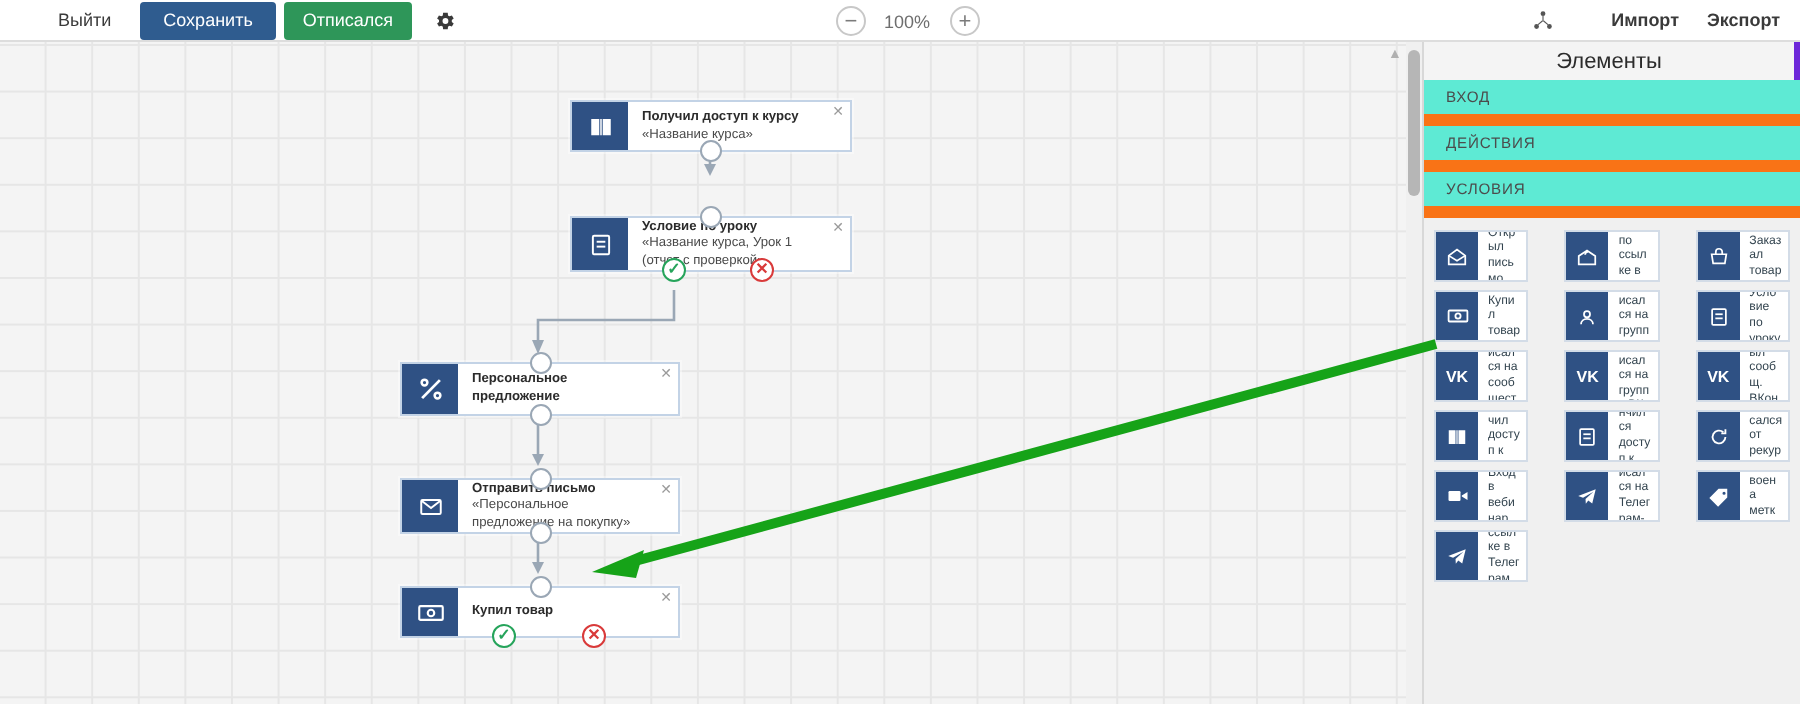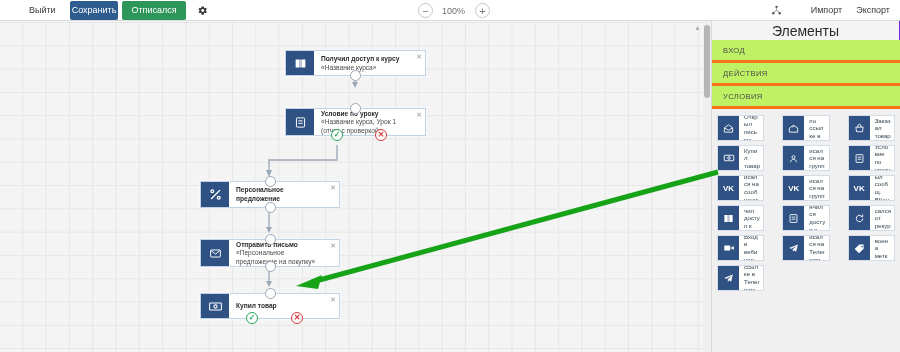--- a/index.html
+++ b/index.html
@@ -16,35 +16,35 @@
     position: absolute; top: 0; left: 0; width: 900px; height: 21px;
     background: #ffffff; border-bottom: 1px solid #dddddd;
     display: flex; align-items: center;
   }
   .tb-btn {
     font-size: 9px; line-height: 1; border: none; cursor: pointer;
     font-family: "Liberation Sans", sans-serif;
     padding: 4px 7px; border-radius: 2px; white-space: nowrap;
   }
   .tb-exit { background: transparent; color: #3a3a3a; margin-left: 22px; }
-  .tb-save { background: #2f5c8f; color: #ffffff; margin-left: 7px; padding: 5px 2px; }
+  .tb-save { background: #2f5c8f; color: #ffffff; margin-left: 7px; padding: 5px 12px; }
   .tb-run  { background: #2e9659; color: #ffffff; margin-left: 4px; padding: 5px 9px; }
   .tb-gear { margin-left: 10px; width: 14px; height: 14px; display: flex;
              align-items: center; justify-content: center; cursor: pointer; background: transparent; border: none;}
   .zoom-group { position: absolute; left: 418px; top: 3px; display: flex; align-items: center; }
   .zbtn {
     width: 15px; height: 15px; border-radius: 50%; border: 1px solid #c8c8c8;
     background: #ffffff; color: #7b7b7b; font-size: 11px; line-height: 12px;
     display: flex; align-items: center; justify-content: center; cursor: pointer;
     font-family: "Liberation Sans", sans-serif;
   }
   .zlevel { font-size: 9px; color: #6e6e6e; margin: 0 9px; min-width: 24px; text-align: left; }
   .tb-right { position: absolute; right: 10px; top: 2px; display: flex; align-items: center; }
   .tb-right .tb-icon { width: 16px; height: 16px; display:flex; align-items:center; justify-content:center; cursor:pointer; margin-right: 12px;}
-  .tb-link { font-size: 9px; color: #3a3a3a; margin-left: 14px; cursor: pointer; }
+  .tb-link { font-size: 9px; color: #3a3a3a; margin-left: 14px; cursor: pointer; font-weight: bold; }
 
   
   .canvas {
     position: absolute; top: 21px; left: 0; width: 711px; height: 331px;
     background-color: #f4f4f4;
     background-image:
       linear-gradient(to right, #e6e6e6 1px, transparent 1px),
       linear-gradient(to bottom, #e6e6e6 1px, transparent 1px);
     background-size: 23.3px 23.3px;
     background-position: -1px 1px;
@@ -102,27 +102,27 @@
 
   svg.wires { position: absolute; top: 0; left: 0; width: 711px; height: 331px; pointer-events: none; }
 
   
   .panel {
     position: absolute; top: 21px; left: 711px; width: 189px; height: 331px;
     background: #f0f0f0; border-left: 1px solid #d8d8d8; overflow: hidden;
   }
   .panel-tabs { display: flex; height: 19px; background: #cfcfcf; }
   .panel-tab {
-    flex: 1; font-size: 14px; color: #4a4a4a; display: flex;
+    flex: 1; font-size: 11px; color: #4a4a4a; display: flex;
     align-items: center; justify-content: center; cursor: pointer;
-    background: #cfcfcf; border-right: 1px solid #6d28d9;
+    background: #cfcfcf; border-right: 3px solid #6d28d9;
   }
   .panel-tab.active { background: #f4f4f4; color: #2b2b2b; }
   .section {
-    height: 23px; background: #bef264; border-bottom: 3px solid #f97316;
+    height: 23px; background: #5eead4; border-bottom: 6px solid #f97316;
     display: flex; align-items: center; padding-left: 11px;
     font-size: 7.6px; color: #4c4c4c; letter-spacing: .4px; cursor: pointer;
   }
   .pal {
     padding: 6px 5px 0 5px; display: grid; grid-template-columns: 1fr 1fr 1fr;
     gap: 4px 18px;
   }
   .pal-item {
     height: 26px; background: #ffffff; border: 1px solid #d3dce7;
     display: flex; align-items: stretch; cursor: grab; overflow: hidden;

